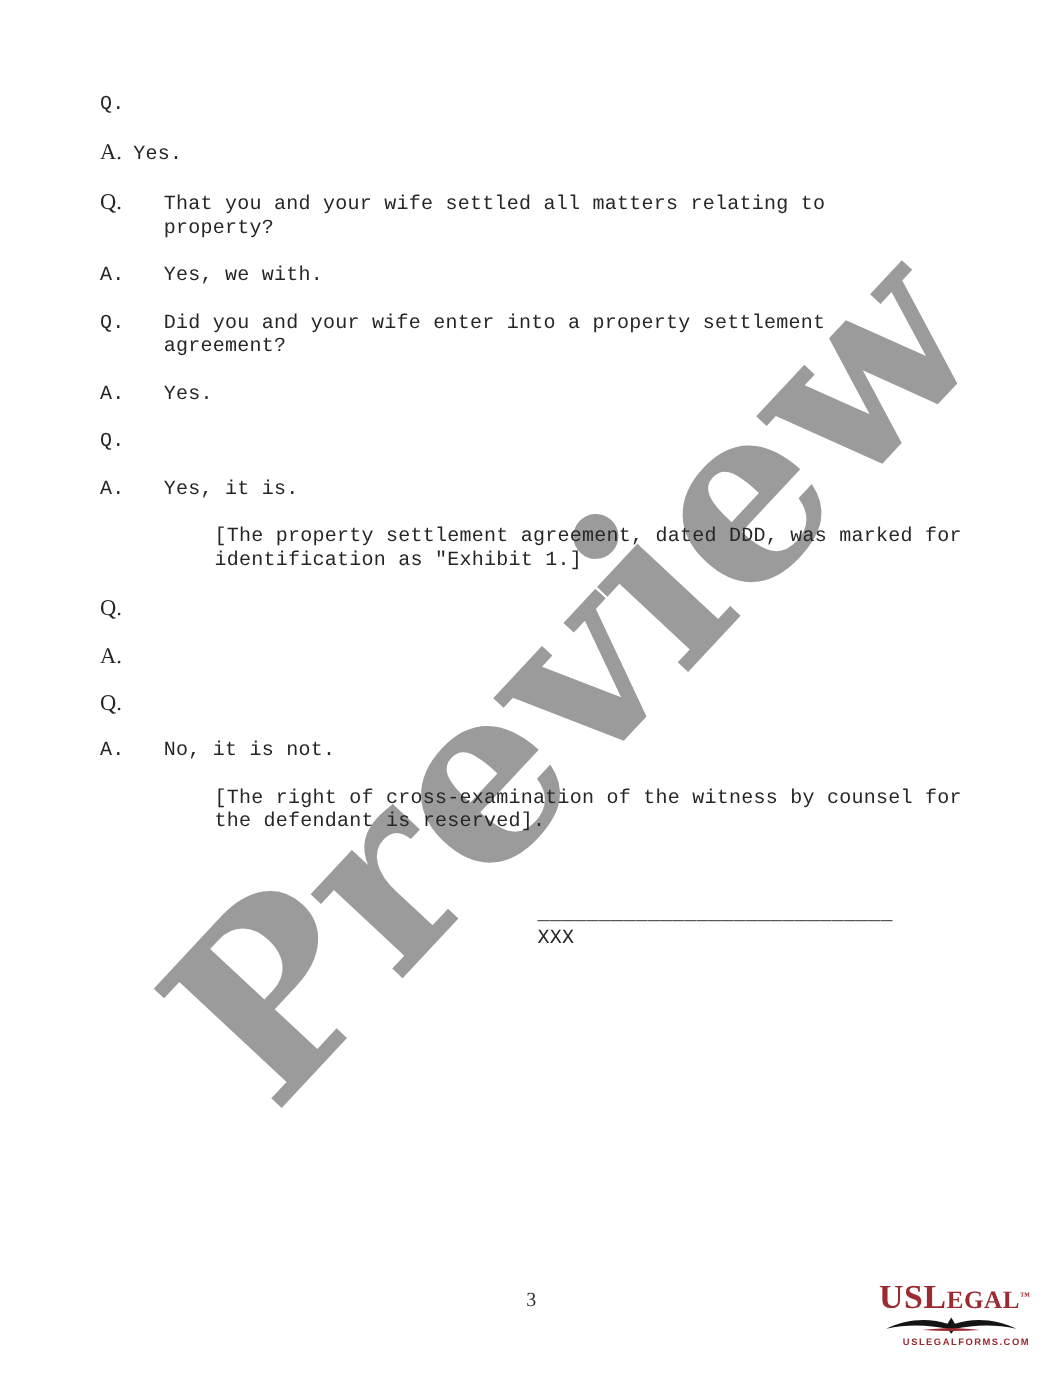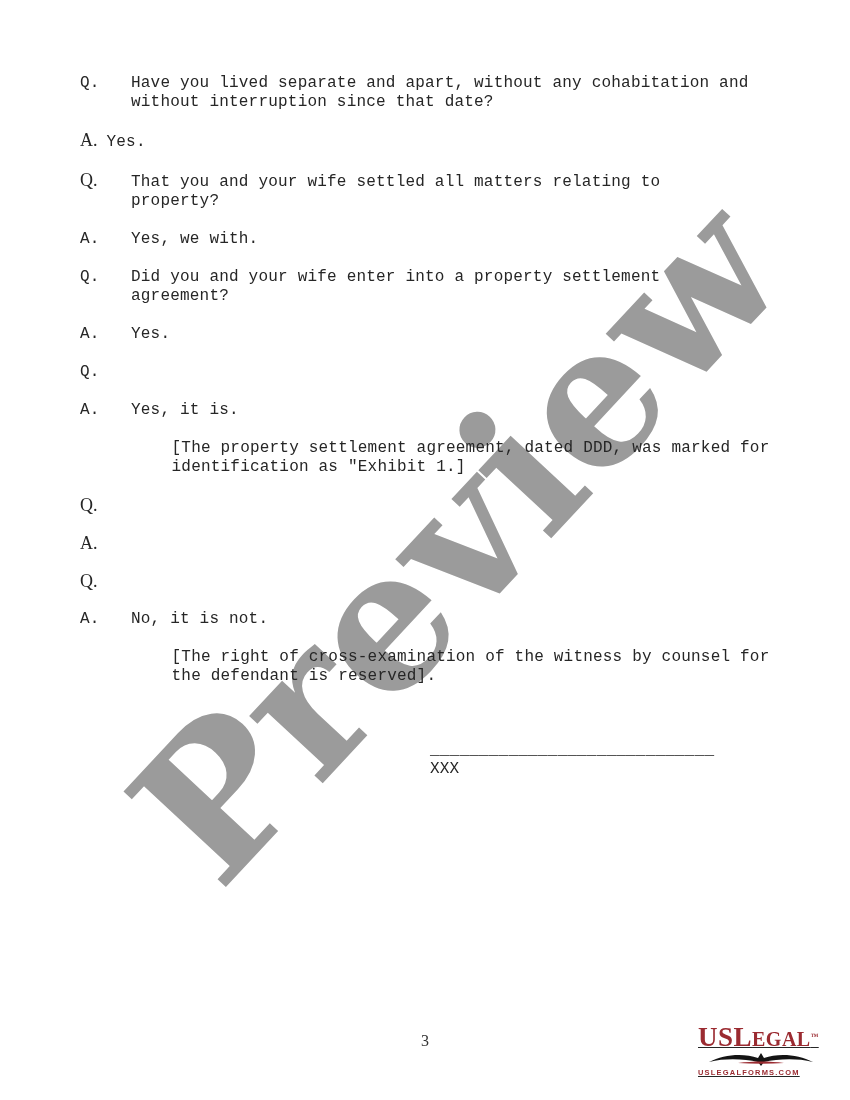--- a/index.html
+++ b/index.html
@@ -53,23 +53,22 @@
     text-align:center;
     font-family:"Liberation Serif","DejaVu Serif",serif;
     font-size:16px;
     color:#333333;
     z-index:2;
   }
   .logo{
     position:absolute;
     top:1024px;right:26px;
     width:126px;
-    text-align:left;
+    text-align:right;
     z-index:2;
-    text-decoration:underline;
   }
   .logo-word{
     font-family:"Liberation Serif","DejaVu Serif",serif;
     font-weight:bold;
     color:#9b2b31;
     line-height:26px;
     white-space:nowrap;
   }
   .logo-big{font-size:27px;letter-spacing:0.5px;}
   .logo-small{font-size:20px;letter-spacing:0.5px;}
@@ -88,22 +87,20 @@
 <body>
 
 <div class="page">
 
   <div class="watermark">Preview</div>
 
   <div class="content">
 
     <div class="qa-block">
       <span class="marker">Q.</span>
-      <span class="qtext">Have you lived separate and apart, without any cohabitation and
-without interruption since that date?</span>
     </div>
 
     <div class="qa-block inline">
       <span class="marker serif">A.</span>
       <span class="qtext">Yes.</span>
     </div>
 
     <div class="qa-block">
       <span class="marker serif">Q.</span>
       <span class="qtext">That you and your wife settled all matters relating to

